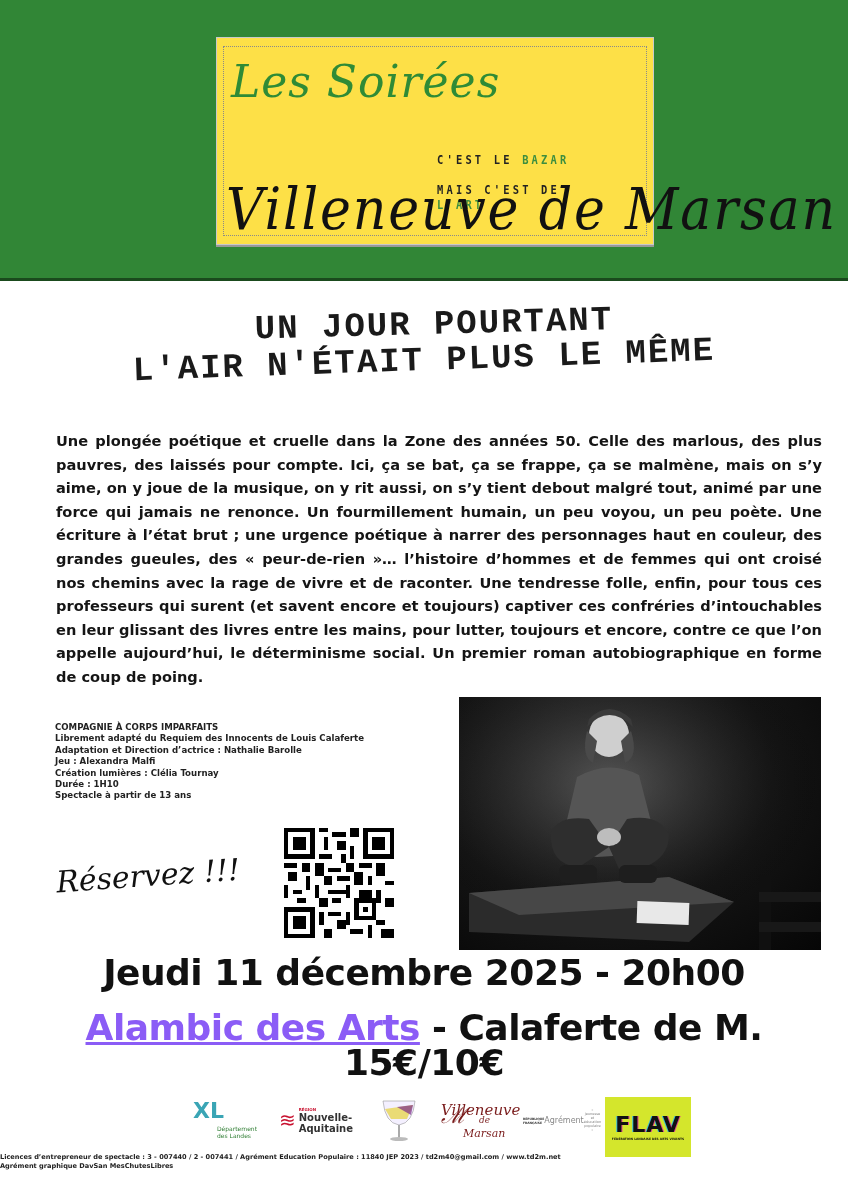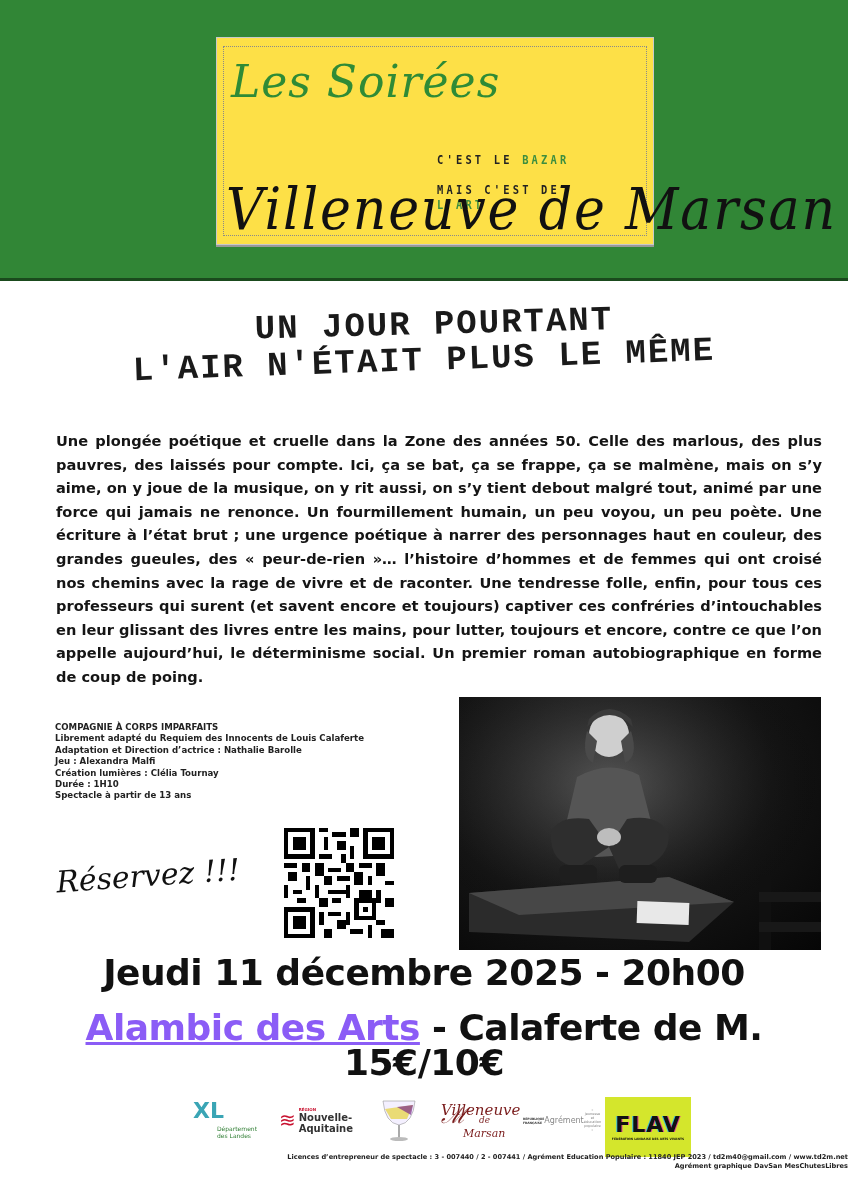--- a/index.html
+++ b/index.html
@@ -23,21 +23,21 @@
   .reserve { position:absolute; left:56px; top:858px; font-family:"DejaVu Serif", serif; font-style:italic; font-size:30px; color:#111; transform:rotate(-4deg); }
   .qr { position:absolute; left:284px; top:828px; width:110px; height:110px; }
   .photo { position:absolute; left:459px; top:697px; width:362px; height:253px; overflow:hidden; background: radial-gradient(ellipse at 40% 30%, #3a3a3a 0%, #141414 55%, #060606 100%); }
   .event { position:absolute; left:0; width:848px; text-align:center; font-family:"DejaVu Sans", sans-serif; font-weight:bold; color:#111; font-size:36px; line-height:34px; letter-spacing:-0.5px; }
   .e1 { top:956px; }
   .e2 { top:1011px; }
   .e3 { top:1046px; }
   .e2 .green { color:#8b5cf6;text-decoration:underline; }
   .logos { position:absolute; top:1097px; left:0; width:848px; height:48px; }
   .lg { position:absolute; top:0; height:46px; display:flex; align-items:center; justify-content:center; }
-  .footer { position:absolute; left:0; width:848px; text-align:right; font-family:"DejaVu Sans", sans-serif; font-weight:bold; font-size:6.6px; color:#222; line-height:9px; }
+  .footer { position:absolute; left:0; width:848px; text-align:left; font-family:"DejaVu Sans", sans-serif; font-weight:bold; font-size:6.6px; color:#222; line-height:9px; }
   .f1 { top:1153px; }
   .f2 { top:1162px; }
 </style>
 </head>
 <body>
 
 <div class="banner"></div>
 <div class="logo-box">
   <div class="logo-inner"></div>
   <div class="logo-script logo-l1">Les Soirées</div>

